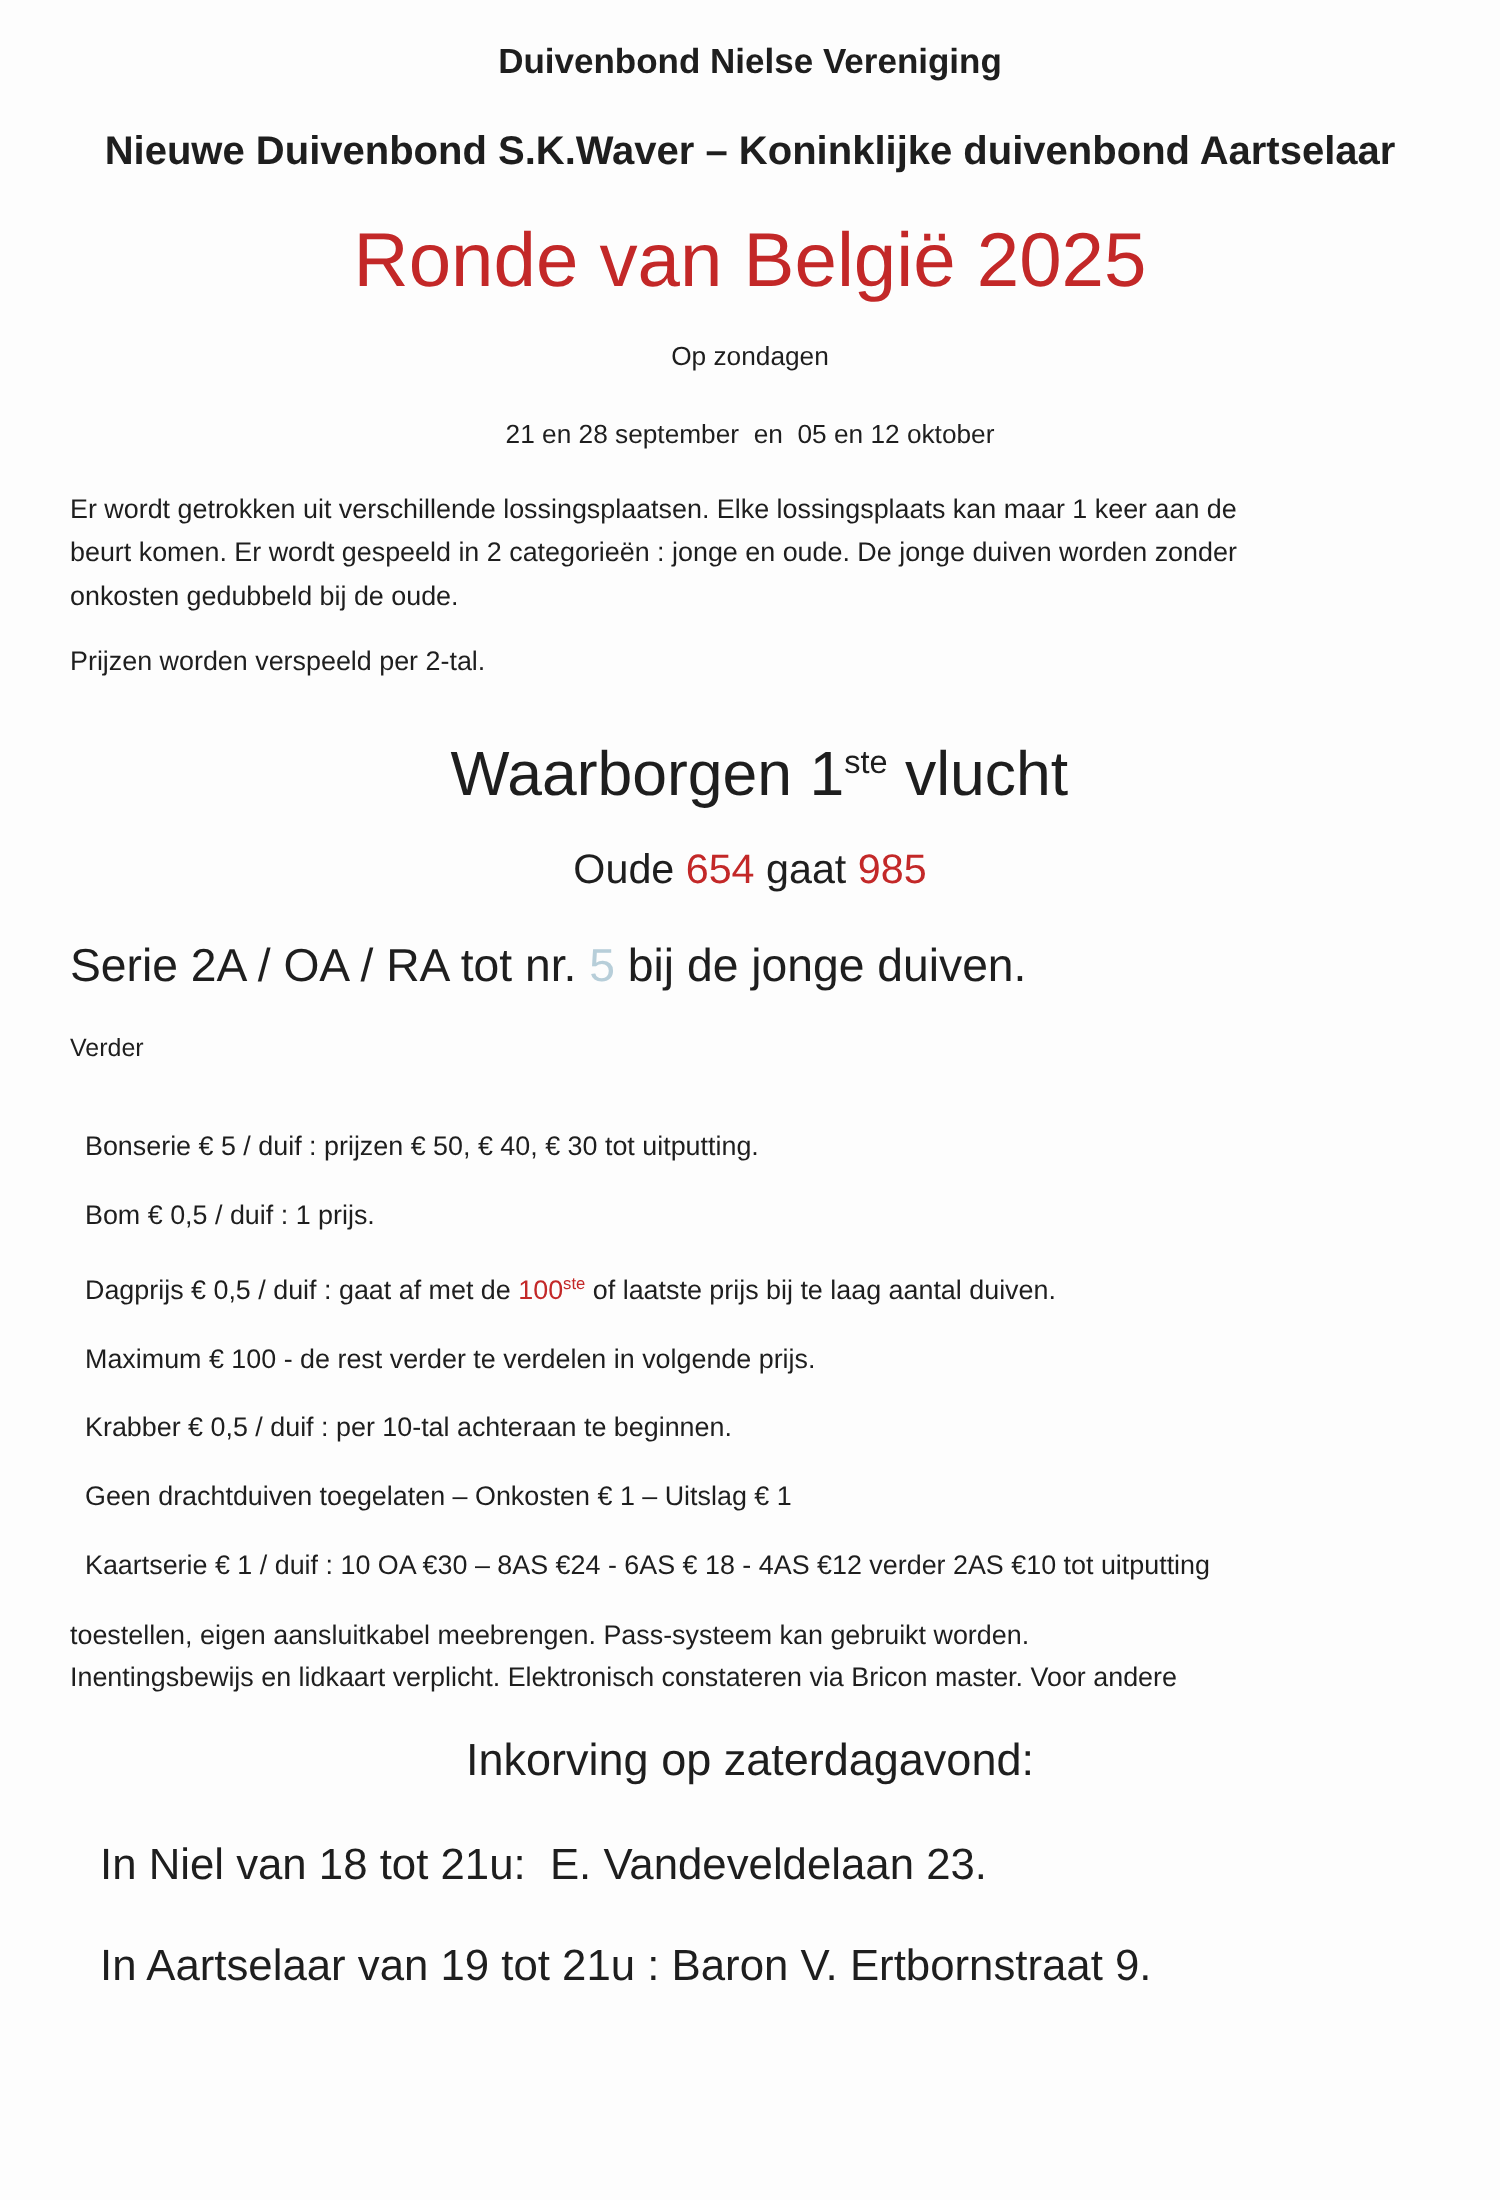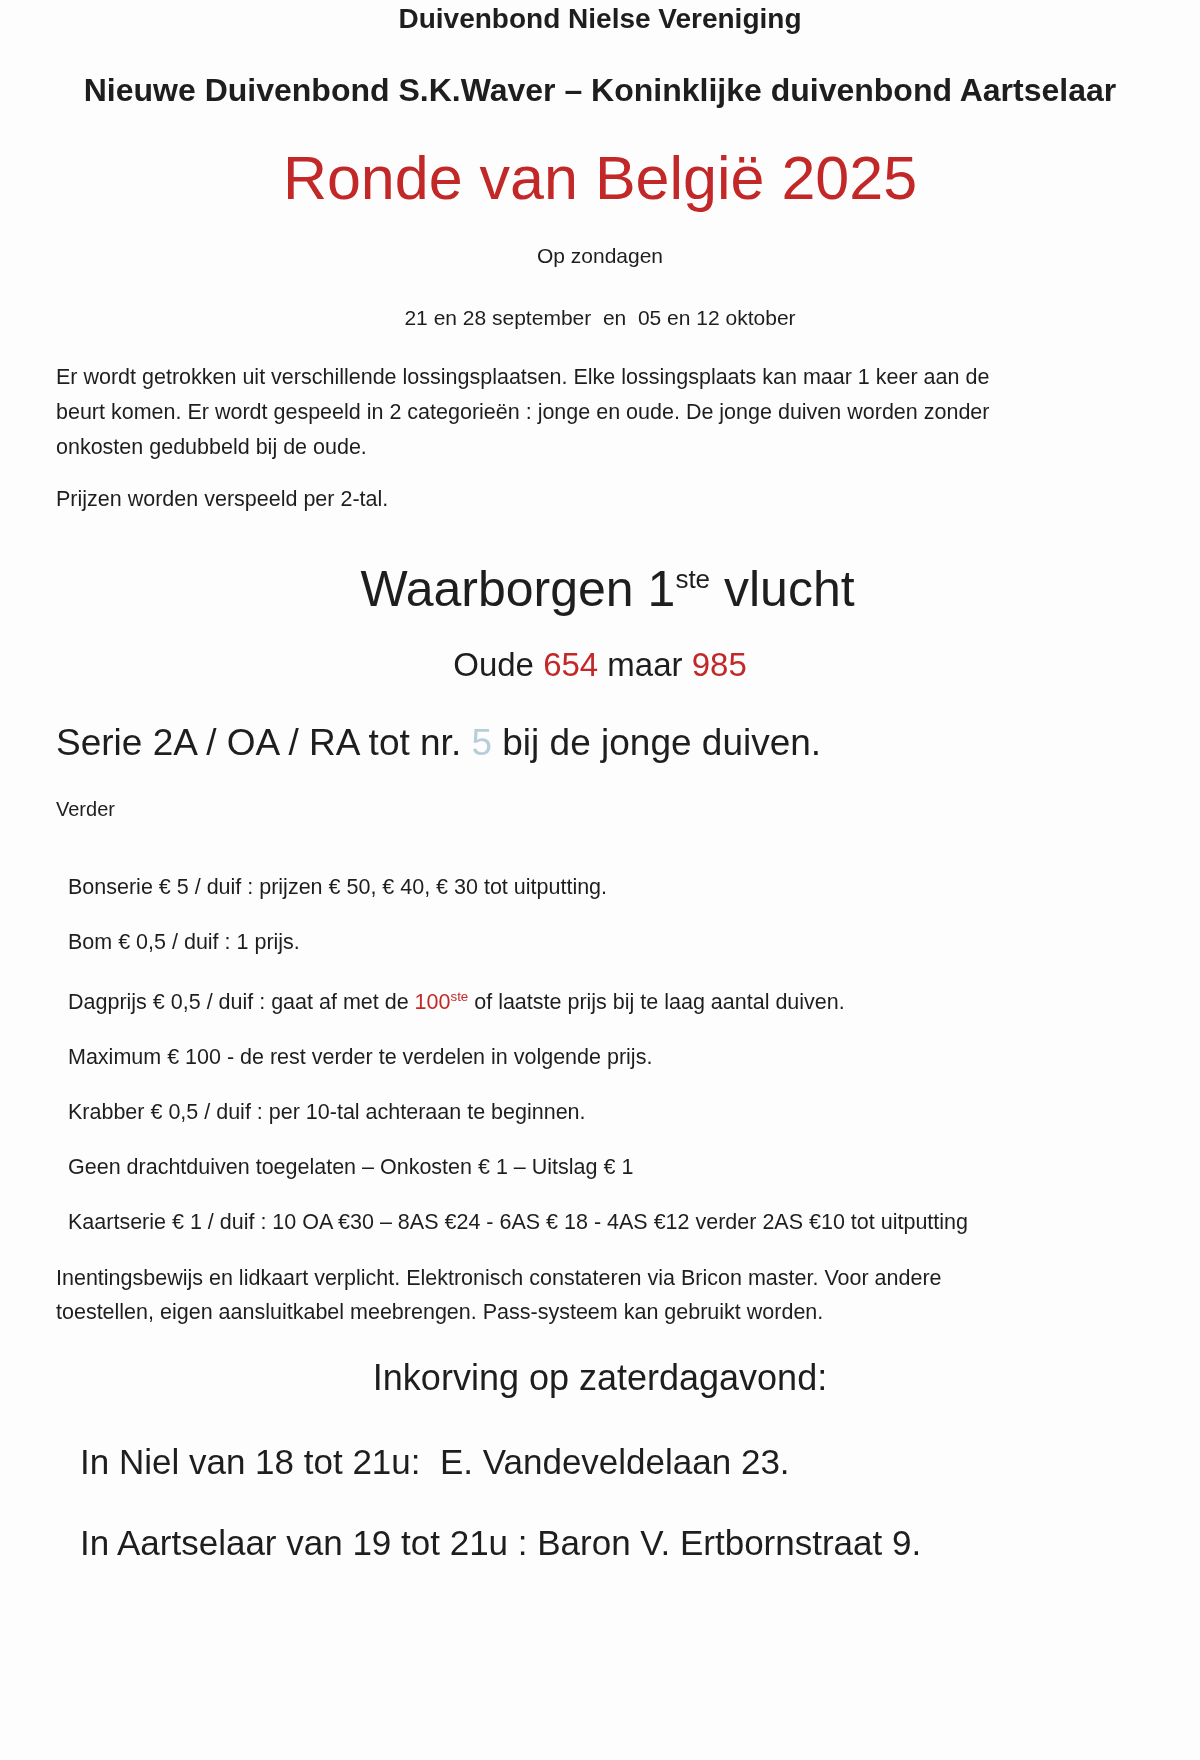--- a/index.html
+++ b/index.html
@@ -10,20 +10,21 @@
   }
   html,body{margin:0;padding:0;background:#e9e9e9;}
   .page{
     width:1200px;height:1760px;
     background:var(--bg);
     color:var(--text);
     font-family:"Liberation Sans","DejaVu Sans",sans-serif;
     margin:0 auto;
     overflow:hidden;
     box-sizing:border-box;
+    padding-top:30px;
   }
   .center{text-align:center;}
   .pre{white-space:pre-wrap;}
   .red{color:var(--red);}
   .blue{color:var(--blue);}
 
   .club1{font-size:28px;line-height:38px;font-weight:700;}
   .club2{font-size:32px;line-height:42px;font-weight:700;margin-top:31px;}
   .title{font-size:61px;line-height:62px;margin-top:36px;color:var(--red);font-weight:400;}
   .sub-day{font-size:21px;line-height:30px;margin-top:32px;}
@@ -72,39 +73,39 @@
   <div class="intro">
     <div>Er wordt getrokken uit verschillende lossingsplaatsen. Elke lossingsplaats kan maar 1 keer aan de</div>
     <div>beurt komen. Er wordt gespeeld in 2 categorieën : jonge en oude. De jonge duiven worden zonder</div>
     <div>onkosten gedubbeld bij de oude.</div>
   </div>
 
   <div class="prizes-note">Prijzen worden verspeeld per 2-tal.</div>
 
   <div class="waarborgen center"><span>Waarborgen 1</span><sup>ste</sup><span> vlucht</span></div>
 
-  <div class="counts center pre"><span>Oude </span><span class="red">654</span><span> maar </span><span class="red">985</span></div>
+  <div class="counts center pre"><span>Oude </span><span class="red">654</span><span> gaat </span><span class="red">985</span></div>
 
   <div class="serie"><span>Serie 2A / OA / RA tot nr. </span><span class="blue">5</span><span> bij de jonge duiven.</span></div>
 
   <div class="verder">Verder</div>
 
   <div class="rules">
     <div class="rule">Bonserie € 5 / duif : prijzen € 50, € 40, € 30 tot uitputting.</div>
     <div class="rule">Bom € 0,5 / duif : 1 prijs.</div>
     <div class="rule"><span>Dagprijs € 0,5 / duif : gaat af met de </span><span class="red"><span>100</span><sup>ste</sup></span><span> of laatste prijs bij te laag aantal duiven.</span></div>
     <div class="rule">Maximum € 100 - de rest verder te verdelen in volgende prijs.</div>
     <div class="rule">Krabber € 0,5 / duif : per 10-tal achteraan te beginnen.</div>
     <div class="rule">Geen drachtduiven toegelaten – Onkosten € 1 – Uitslag € 1</div>
     <div class="rule">Kaartserie € 1 / duif : 10 OA €30 – 8AS €24 - 6AS € 18 - 4AS €12 verder 2AS €10 tot uitputting</div>
   </div>
 
   <div class="note">
+    <div>toestellen, eigen aansluitkabel meebrengen. Pass-systeem kan gebruikt worden.</div>
     <div>Inentingsbewijs en lidkaart verplicht. Elektronisch constateren via Bricon master. Voor andere</div>
-    <div>toestellen, eigen aansluitkabel meebrengen. Pass-systeem kan gebruikt worden.</div>
   </div>
 
   <div class="inkorving center">Inkorving op zaterdagavond:</div>
 
   <div class="bask bask-1">In Niel van 18 tot 21u:  E. Vandeveldelaan 23.</div>
   <div class="bask bask-3">In Aartselaar van 19 tot 21u : Baron V. Ertbornstraat 9.</div>
 
 </div>
 
 </body></html>

